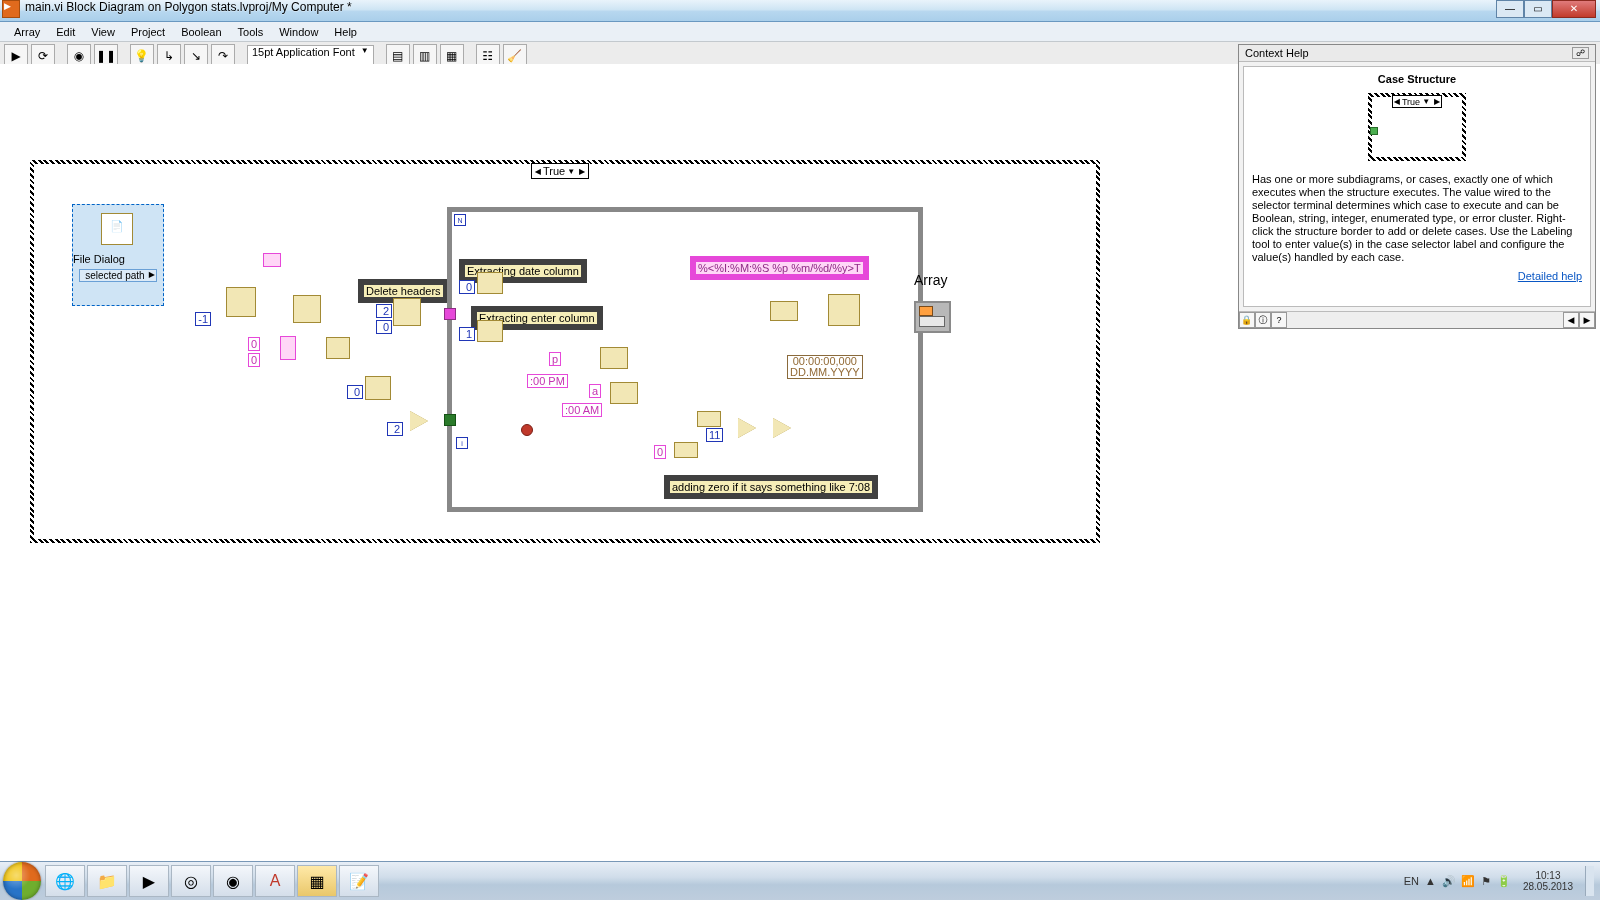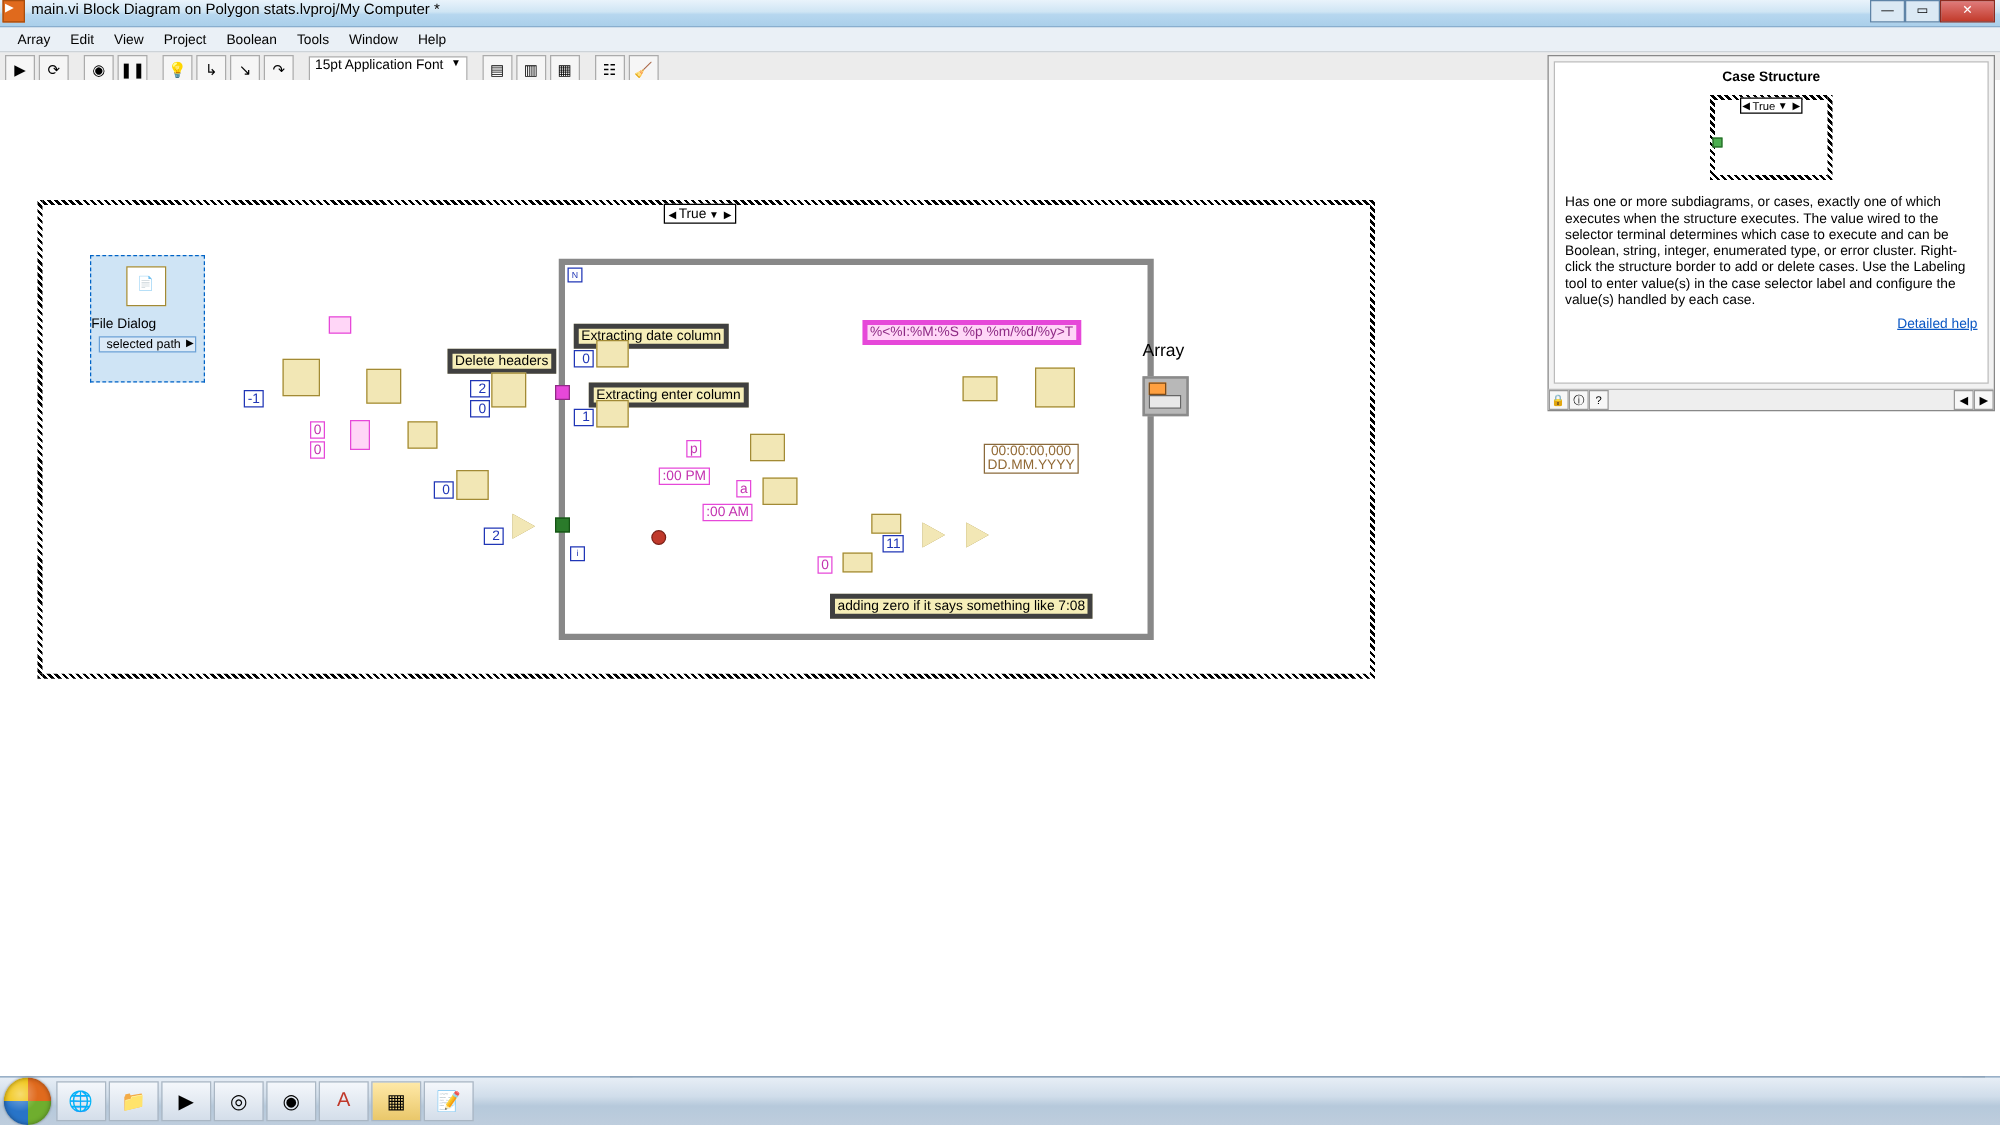--- a/index.html
+++ b/index.html
@@ -125,21 +125,21 @@
     position:absolute;
     border:1px solid #a28a35;
     background:#f2e7b5;
     box-sizing:border-box;
   }
   .nodeG{ 
     position:absolute;border:2px solid #8a8a8a;background:#b8b8b8;
   }
   .label{
     position:absolute;
-    border:4px solid #404040;
+    border:6px solid #404040;
     background:#f6eeb8;
     font-family: Tahoma, Arial;
     font-size:11px;
     padding:0 2px;
     white-space:nowrap;
   }
   .constN{ 
     position:absolute;
     border:1px solid #2036b6;
     background:#fff;
@@ -452,20 +452,24 @@
 
     <polyline points="860,248 913,248" fill="none" stroke="#8a6a3b" stroke-width="3"></polyline>
     <polyline points="908,248 914,248" fill="none" stroke="#8a6a3b" stroke-width="3"></polyline>
 
     <rect x="908" y="242" width="10" height="12" fill="#cfa15a" stroke="#8a6a3b"></rect>
   </svg>
 
 </div>
 
 <div class="ctxhelp">
+  <div class="chtitle">
+    <span>Context Help</span>
+    <span style="margin-left:auto;border:1px solid #999;padding:0 3px;font-size:9px">☍</span>
+  </div>
   <div class="chbody">
     <div class="chtopic">Case Structure</div>
     <div class="miniCase hatch" style="position:relative;">
        <div class="case-sel" style="left:20px;top:-2px;width:48px;height:11px;font-size:9px">
          <span class="arr">◀</span>
           <span>True</span>
           <span class="arr">▼</span>
           <span class="arr">▶</span>
        </div>
        <div style="position:absolute;left:-2px;top:30px;width:6px;height:6px;background:#4caf50;border:1px solid #276b29"></div>
@@ -501,13 +505,26 @@
 <div class="taskbar">
   <div class="start"></div>
   <div class="tbic">🌐</div>
   <div class="tbic">📁</div>
   <div class="tbic">▶</div>
   <div class="tbic">◎</div>
   <div class="tbic">◉</div>
   <div class="tbic" style="color:#c0392b">A</div>
   <div class="tbic" style="background:linear-gradient(#ffe9a8,#e9c76a)">▦</div>
   <div class="tbic">📝</div>
+  <div class="tray">
+    <span>EN</span>
+    <span>▲</span>
+    <span>🔊</span>
+    <span>📶</span>
+    <span>⚑</span>
+    <span>🔋</span>
+    <div class="clock">
+      <span>10:13</span>
+      <span>28.05.2013</span>
+    </div>
+    <div style="width:8px;height:30px;border-left:1px solid #9ab;background:#d9e4ef"></div>
+  </div>
 </div>
 
 </body></html>

